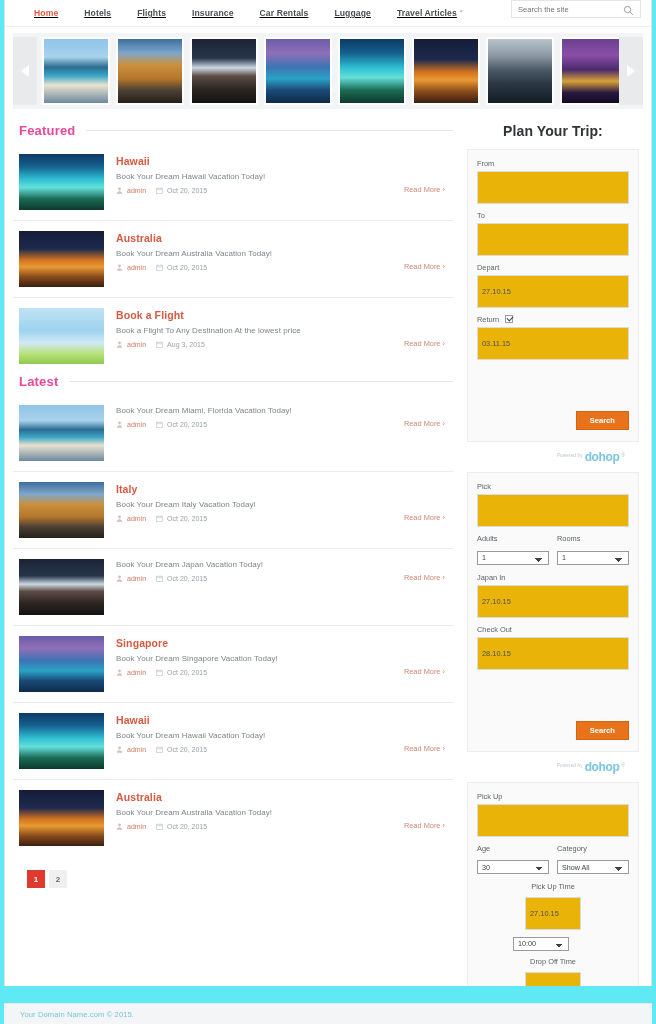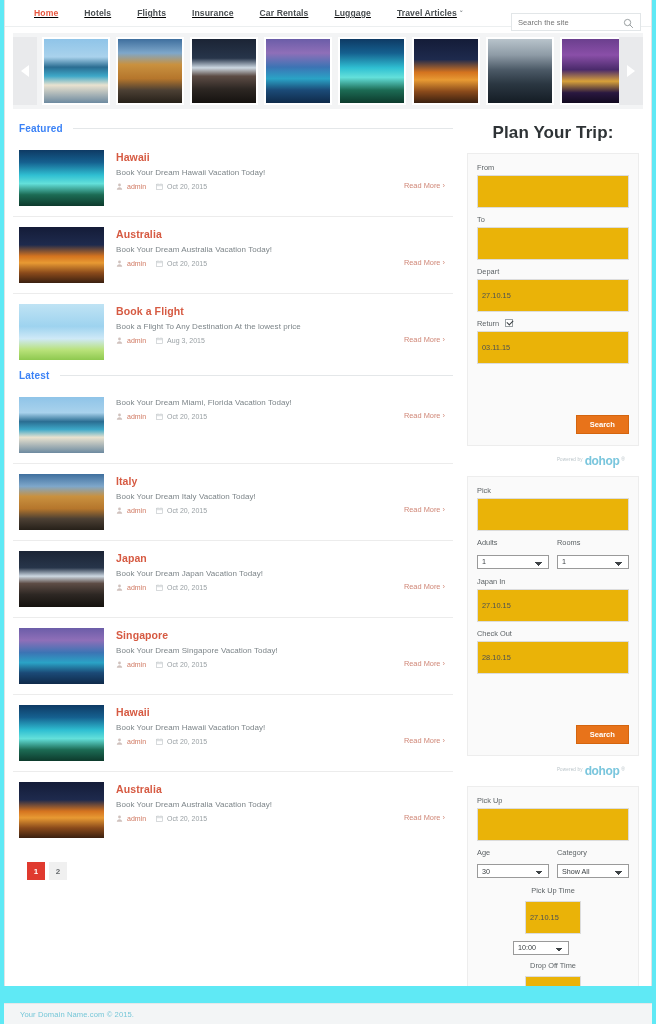--- a/index.html
+++ b/index.html
@@ -54,21 +54,21 @@
   .nav-item.active { color: #e8563f; }
   .nav-caret {
     display: inline-block;
     margin-left: 3px;
     font-size: 7px;
     color: #8b9093;
   }
 
   .search-box {
     position: absolute;
-    right: 10px; top: 13px;
+    right: 10px; top: 0;
     width: 130px; height: 18px;
     border: 1px solid #e2e6e8;
     background: #fff;
     display: flex;
     padding: 1px 6px;
   }
   .search-input {
     flex: 1;
     border: none;
     outline: none;
@@ -151,23 +151,23 @@
   .main-col { width: 440px; flex: none; }
   .side-col { width: 172px; flex: none; }
 
   
   .section-head {
     display: flex;
     align-items: center;
     margin: 0 0 6px 6px;
   }
   .section-title {
-    font-size: 10px;
+    font-size: 13px;
     font-weight: bold;
-    color: #3b82f6;
+    color: #ec4899;
     letter-spacing: .2px;
     white-space: nowrap;
   }
   .section-rule {
     flex: 1;
     height: 1px;
     background: #e4e7e9;
     margin-left: 10px;
   }
 
@@ -235,21 +235,21 @@
     font-weight: bold;
     background: #f0f0f0;
     color: #65696c;
     cursor: pointer;
   }
   .page-num.active { background: #e03a2f; color: #ffffff; }
 
   
   .side-title {
     text-align: center;
-    font-size: 17px;
+    font-size: 14px;
     font-weight: bold;
     color: #2e3336;
     margin-bottom: 10px;
     letter-spacing: .1px;
   }
   .widget {
     background: #fafafa;
     border: 1px solid #ededed;
     padding: 9px 9px 11px 9px;
     margin-bottom: 4px;
@@ -550,21 +550,20 @@
                       <line x1="8.6" y1="0.8" x2="8.6" y2="2.8" stroke="#a9b0b4" stroke-width="1.2"></line>
                     </svg></span>
                   <span>Oct 20, 2015</span>
                 </div>
                 <div class="read-more">Read More ›</div>
               </div>
             </div>
             <div class="article">
               <div class="art-thumb img-japan"></div>
               <div class="art-body">
-                <div class="art-title">Japan</div>
                 <div class="art-excerpt">Book Your Dream Japan Vacation Today!</div>
                 <div class="art-meta">
                   <span class="ic"><svg viewBox="0 0 12 12" width="7" height="7">
                       <circle cx="6" cy="3.4" r="2.4" fill="#b6a09a"></circle>
                       <path d="M1.4 11.5c0-2.7 2.1-4.3 4.6-4.3s4.6 1.6 4.6 4.3z" fill="#b6a09a"></path>
                     </svg></span>
                   <span class="author">admin</span>
                   <span class="ic"><svg viewBox="0 0 12 12" width="7" height="7">
                       <rect x="1" y="2.2" width="10" height="8.8" fill="none" stroke="#a9b0b4" stroke-width="1.2"></rect>
                       <line x1="1" y1="4.6" x2="11" y2="4.6" stroke="#a9b0b4" stroke-width="1.2"></line>

